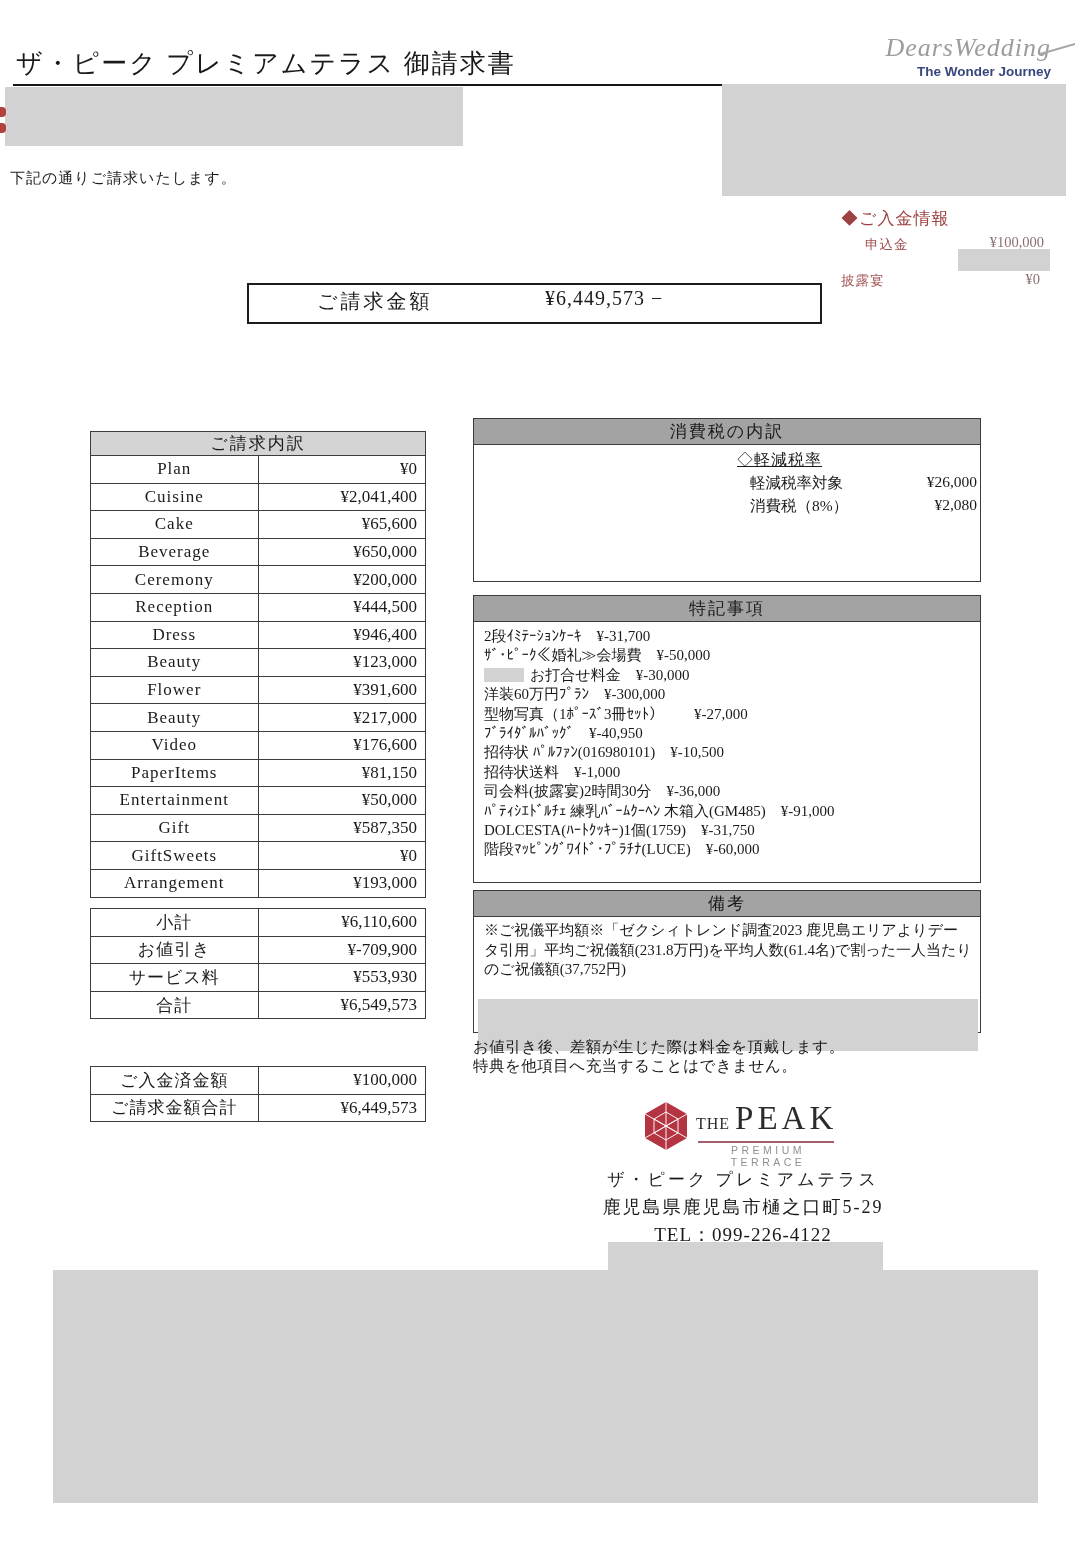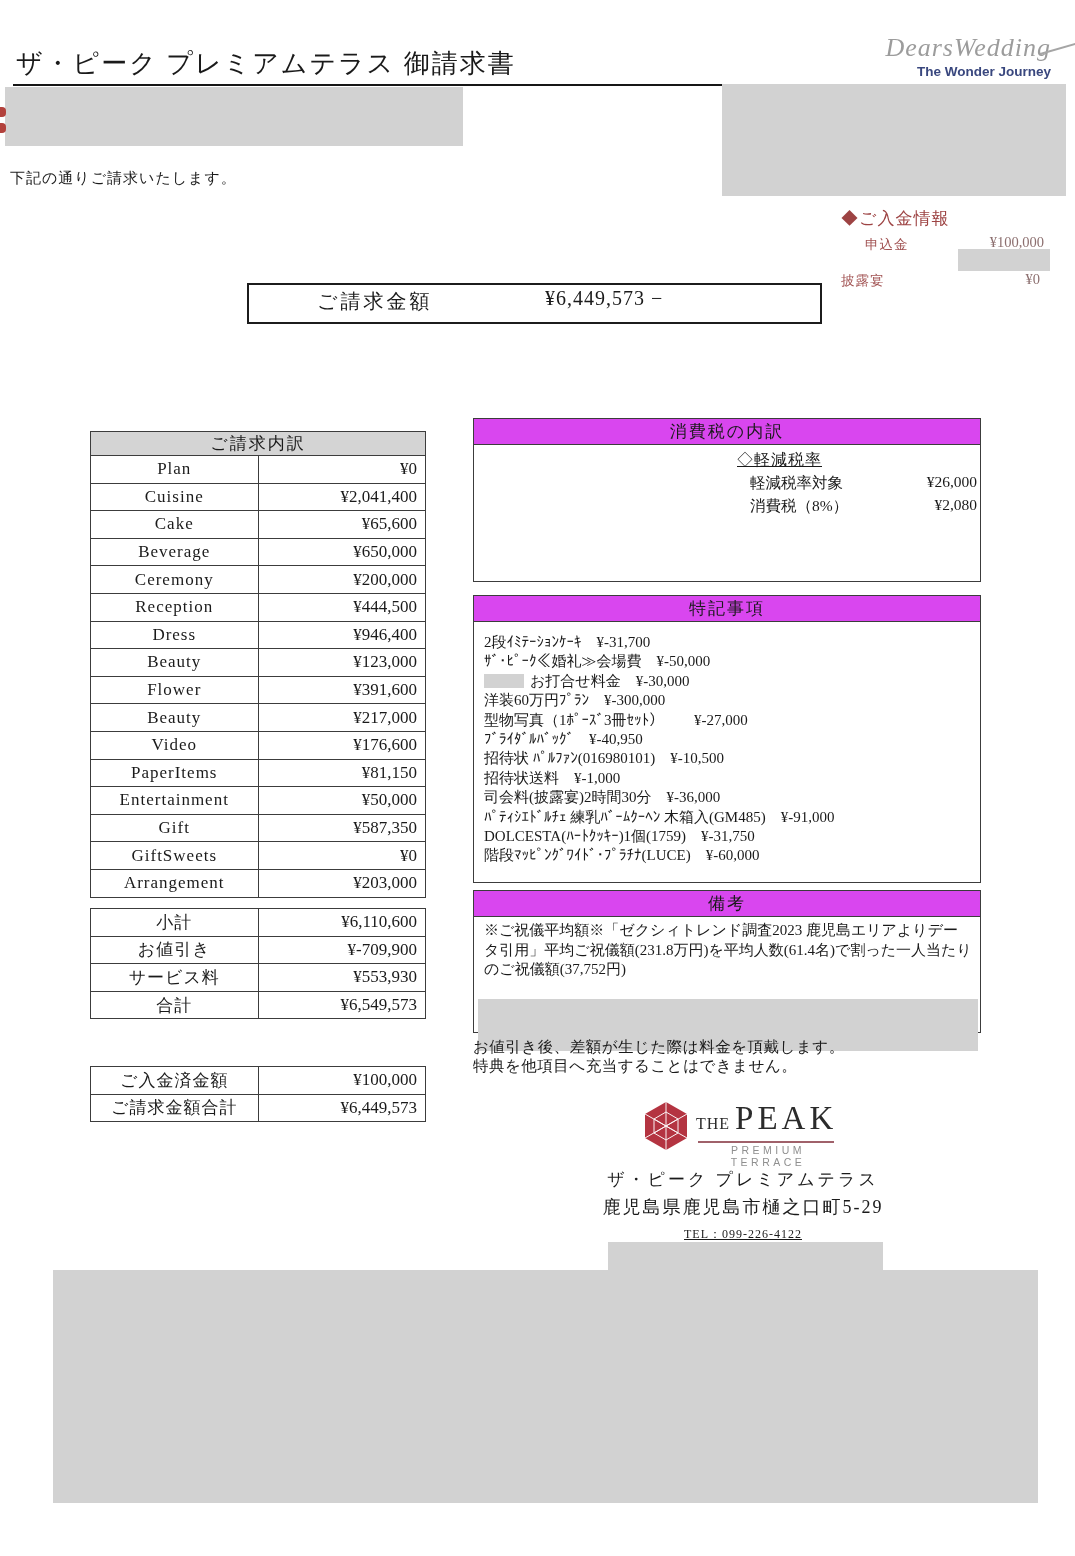--- a/index.html
+++ b/index.html
@@ -33,21 +33,21 @@
   
   table.doc{border-collapse:collapse;position:absolute;table-layout:fixed;}
   table.doc th,table.doc td{border:1.6px solid #3c3c3c;padding:0;font-weight:normal;}
   table.doc th{background:#d4d4d4;height:23px;font-size:17px;letter-spacing:2px;}
   table.doc td{height:26.6px;font-size:17px;}
   td.lab{width:166px;text-align:center;letter-spacing:1px;}
   td.val{width:158px;text-align:right;padding-right:8px !important;}
 
   
   .panel{position:absolute;left:473px;width:508px;border:1.6px solid #3c3c3c;box-sizing:border-box;background:#fff;}
-  .phead{background:#d946ef;border-bottom:1.6px solid #3c3c3c;text-align:center;
+  .phead{background:#a3a3a3;border-bottom:1.6px solid #3c3c3c;text-align:center;
          font-size:17px;height:25px;line-height:25px;letter-spacing:2px;}
   .pbody{position:relative;font-size:15px;}
 
   .tax-col{position:absolute;top:5px;}
   .tax-head{font-size:16px;text-decoration:underline;letter-spacing:1px;}
   .tax-row{display:flex;margin-top:2px;padding-left:13px;font-size:15.5px;}
   .tax-row .tl{white-space:nowrap;}
   .tax-row .tv{flex:1;text-align:right;}
 
   .note-line{padding-left:10px;line-height:19.4px;white-space:nowrap;}
@@ -64,21 +64,21 @@
   .peak-text{position:absolute;left:56px;top:4px;display:flex;align-items:baseline;color:#2b2b2b;}
   .peak-the{font-size:16px;letter-spacing:1px;margin-right:5px;}
   .peak-main{font-size:33px;letter-spacing:4px;}
   .peak-rule{position:absolute;left:58px;top:45px;width:136px;height:1.5px;background:#a0616a;}
   .peak-sub{position:absolute;left:58px;top:48px;width:140px;text-align:center;font-size:10.5px;
             letter-spacing:3.5px;color:#8f8f8f;font-family:"Liberation Sans",sans-serif;}
 
   .venue{left:473px;top:1166px;width:540px;text-align:center;}
   .venue-name{font-size:17px;letter-spacing:3px;line-height:27px;}
   .venue-addr{font-size:18px;letter-spacing:2px;line-height:28px;}
-  .venue-tel{font-size:12px;letter-spacing:1px;line-height:27px;text-decoration:underline;}
+  .venue-tel{font-size:19px;letter-spacing:1px;line-height:27px;text-decoration:underline;}
 </style>
 </head>
 <body>
 
 <div class="page">
 
   <div class="abs doc-title">ザ・ピーク プレミアムテラス 御請求書</div>
   <div class="abs title-rule"></div>
 
   <div class="abs brand">
@@ -167,21 +167,21 @@
     <tr>
           <td class="lab">Gift</td>
           <td class="val">¥587,350</td>
         </tr>
     <tr>
           <td class="lab">GiftSweets</td>
           <td class="val">¥0</td>
         </tr>
     <tr>
           <td class="lab">Arrangement</td>
-          <td class="val">¥203,000</td>
+          <td class="val">¥193,000</td>
         </tr>
   </tbody>
     </table>
 
   <table class="doc" style="left:90px;top:908px;width:336px;">
     <tbody>
         <tr>
           <td class="lab">小計</td>
           <td class="val">¥6,110,600</td>
         </tr>
@@ -225,21 +225,21 @@
         <div class="tax-row">
             <span class="tl">消費税（8%）</span>
             <span class="tv">¥2,080</span>
           </div>
       </div>
     </div>
   </div>
 
   <div class="panel" style="top:595px;height:288px;">
     <div class="phead">特記事項</div>
-    <div class="pbody" style="padding-top:11px;">
+    <div class="pbody" style="padding-top:5px;">
       <div class="note-line"><span>2段ｲﾐﾃｰｼｮﾝｹｰｷ　¥-31,700</span></div>
       <div class="note-line"><span>ｻﾞ･ﾋﾟｰｸ≪婚礼≫会場費　¥-50,000</span></div>
       <div class="note-line"><span class="redact-inline"></span><span>お打合せ料金　¥-30,000</span></div>
       <div class="note-line"><span>洋装60万円ﾌﾟﾗﾝ　¥-300,000</span></div>
       <div class="note-line"><span>型物写真（1ﾎﾟｰｽﾞ3冊ｾｯﾄ）　　¥-27,000</span></div>
       <div class="note-line"><span>ﾌﾞﾗｲﾀﾞﾙﾊﾞｯｸﾞ　¥-40,950</span></div>
       <div class="note-line"><span>招待状 ﾊﾟﾙﾌｧﾝ(016980101)　¥-10,500</span></div>
       <div class="note-line"><span>招待状送料　¥-1,000</span></div>
       <div class="note-line"><span>司会料(披露宴)2時間30分　¥-36,000</span></div>
       <div class="note-line"><span>ﾊﾟﾃｨｼｴﾄﾞﾙﾁｪ 練乳ﾊﾞｰﾑｸｰﾍﾝ 木箱入(GM485)　¥-91,000</span></div>

